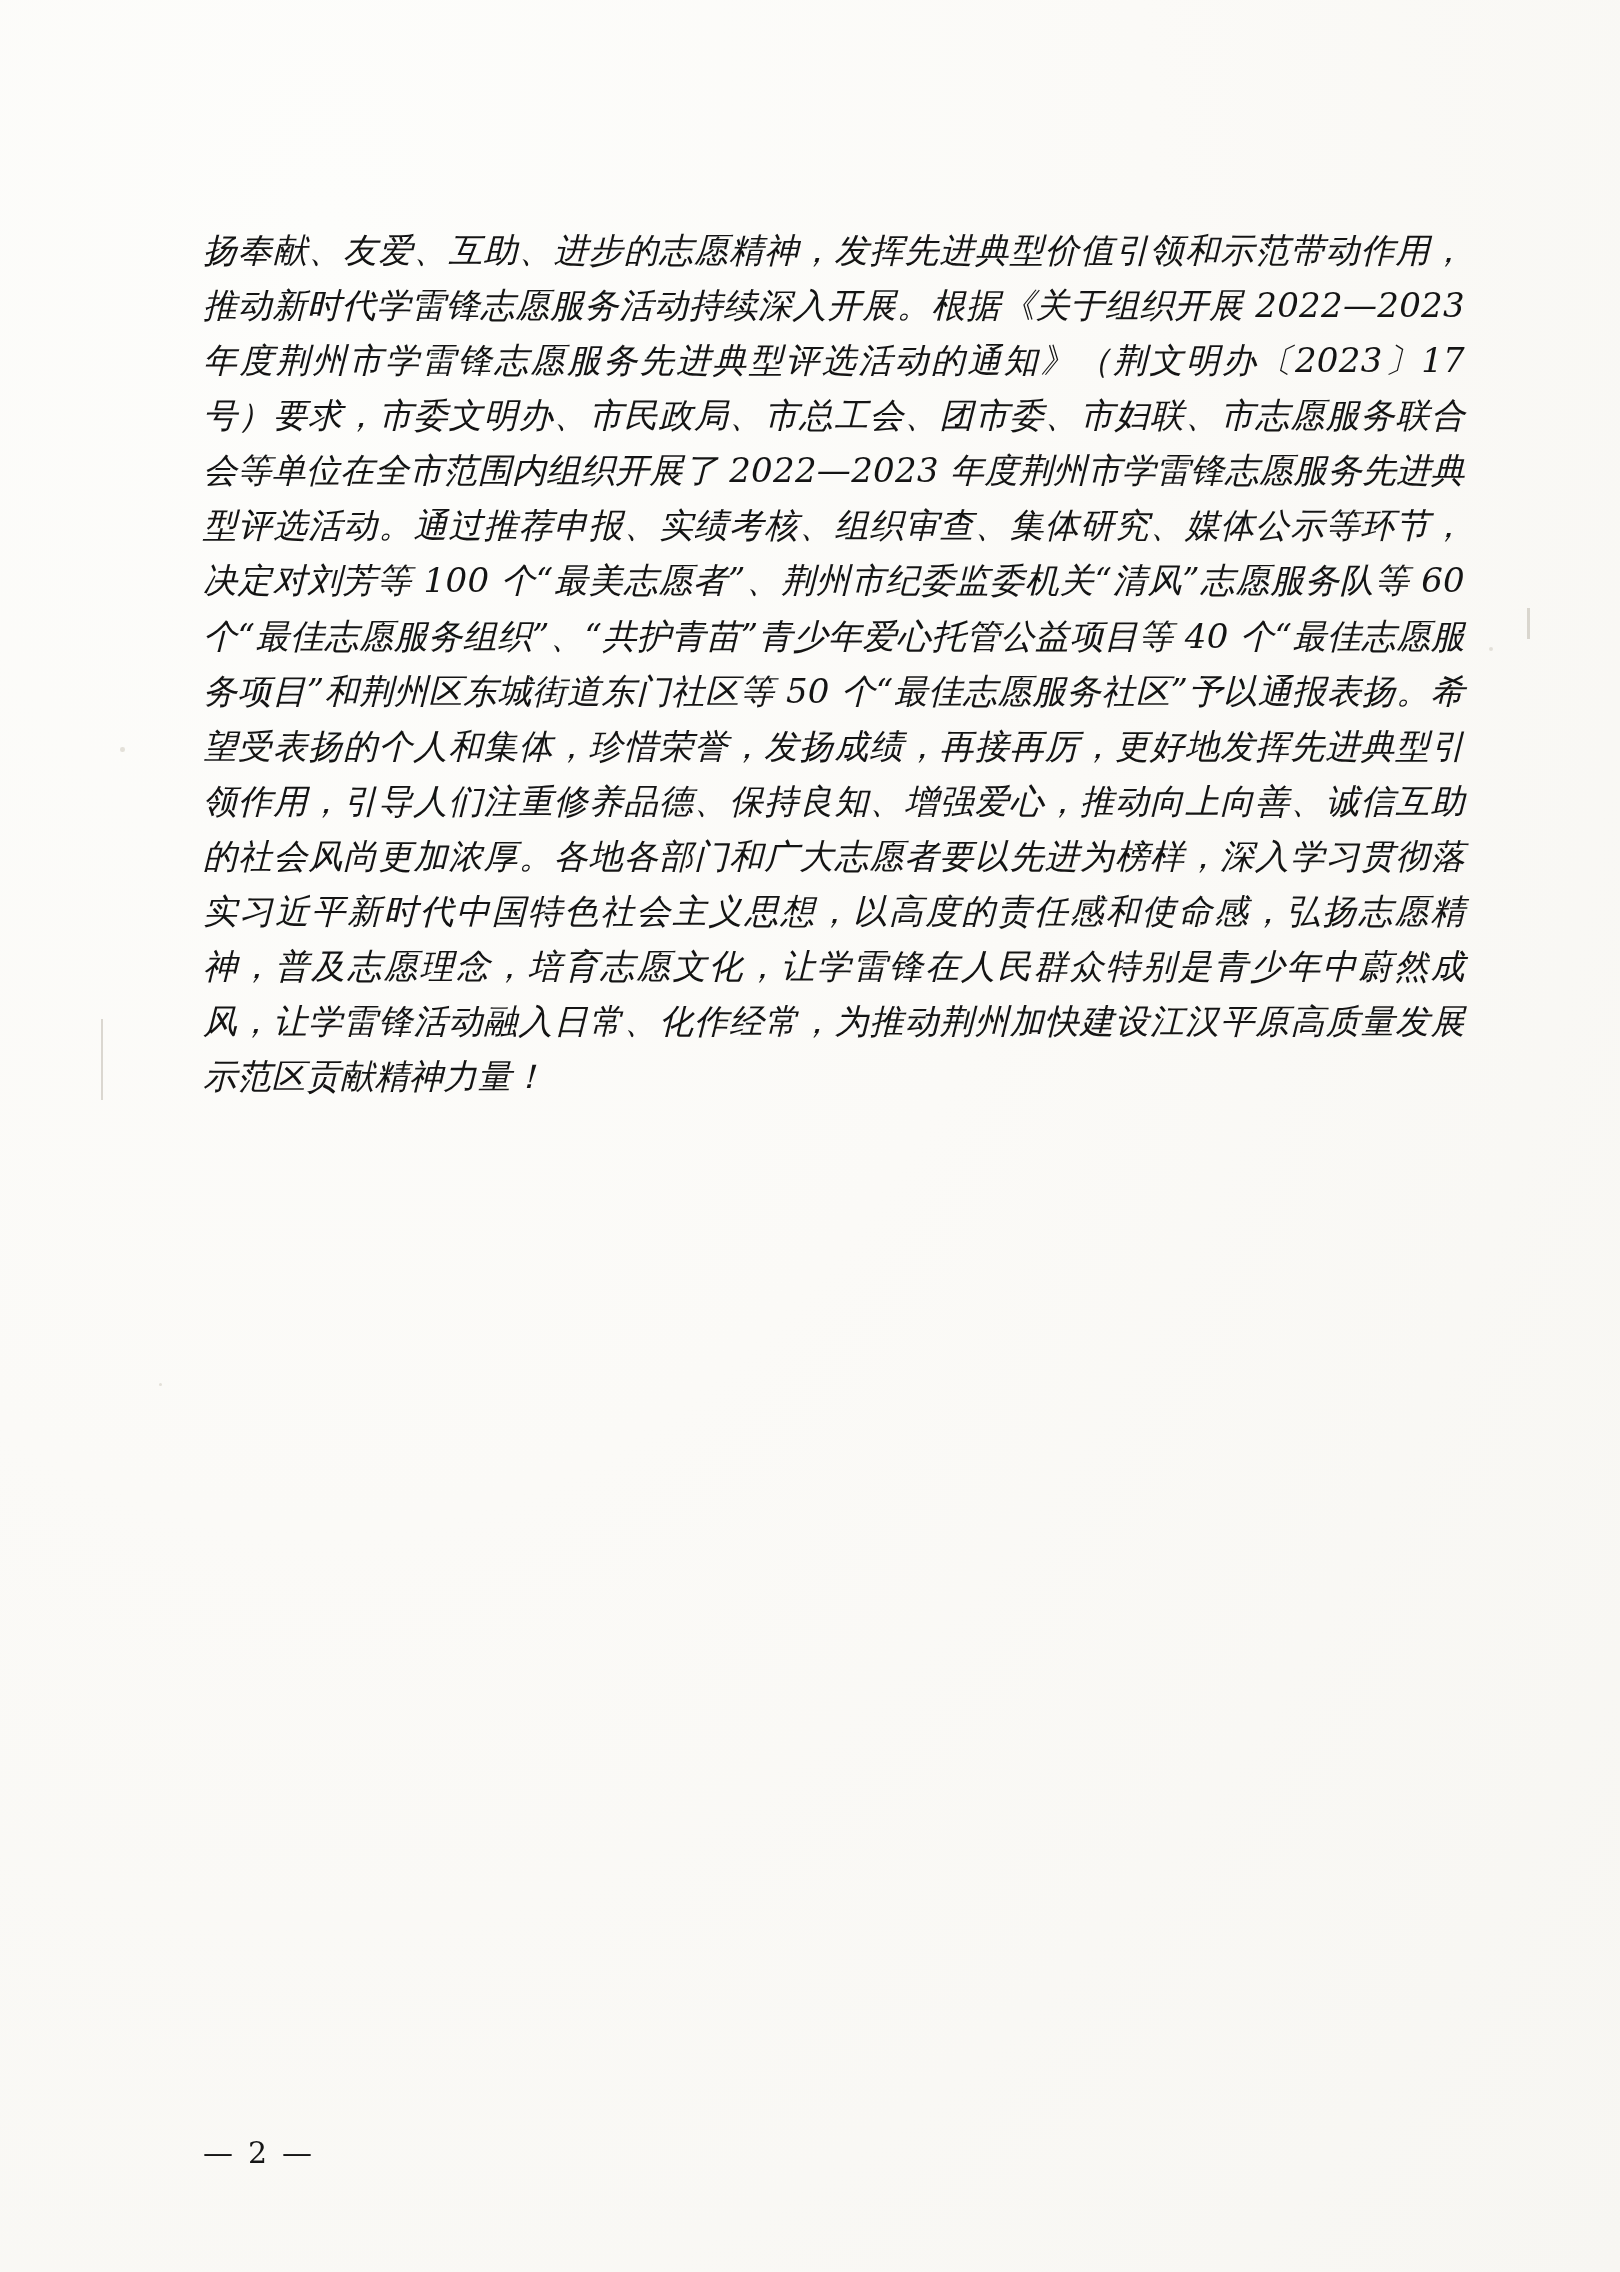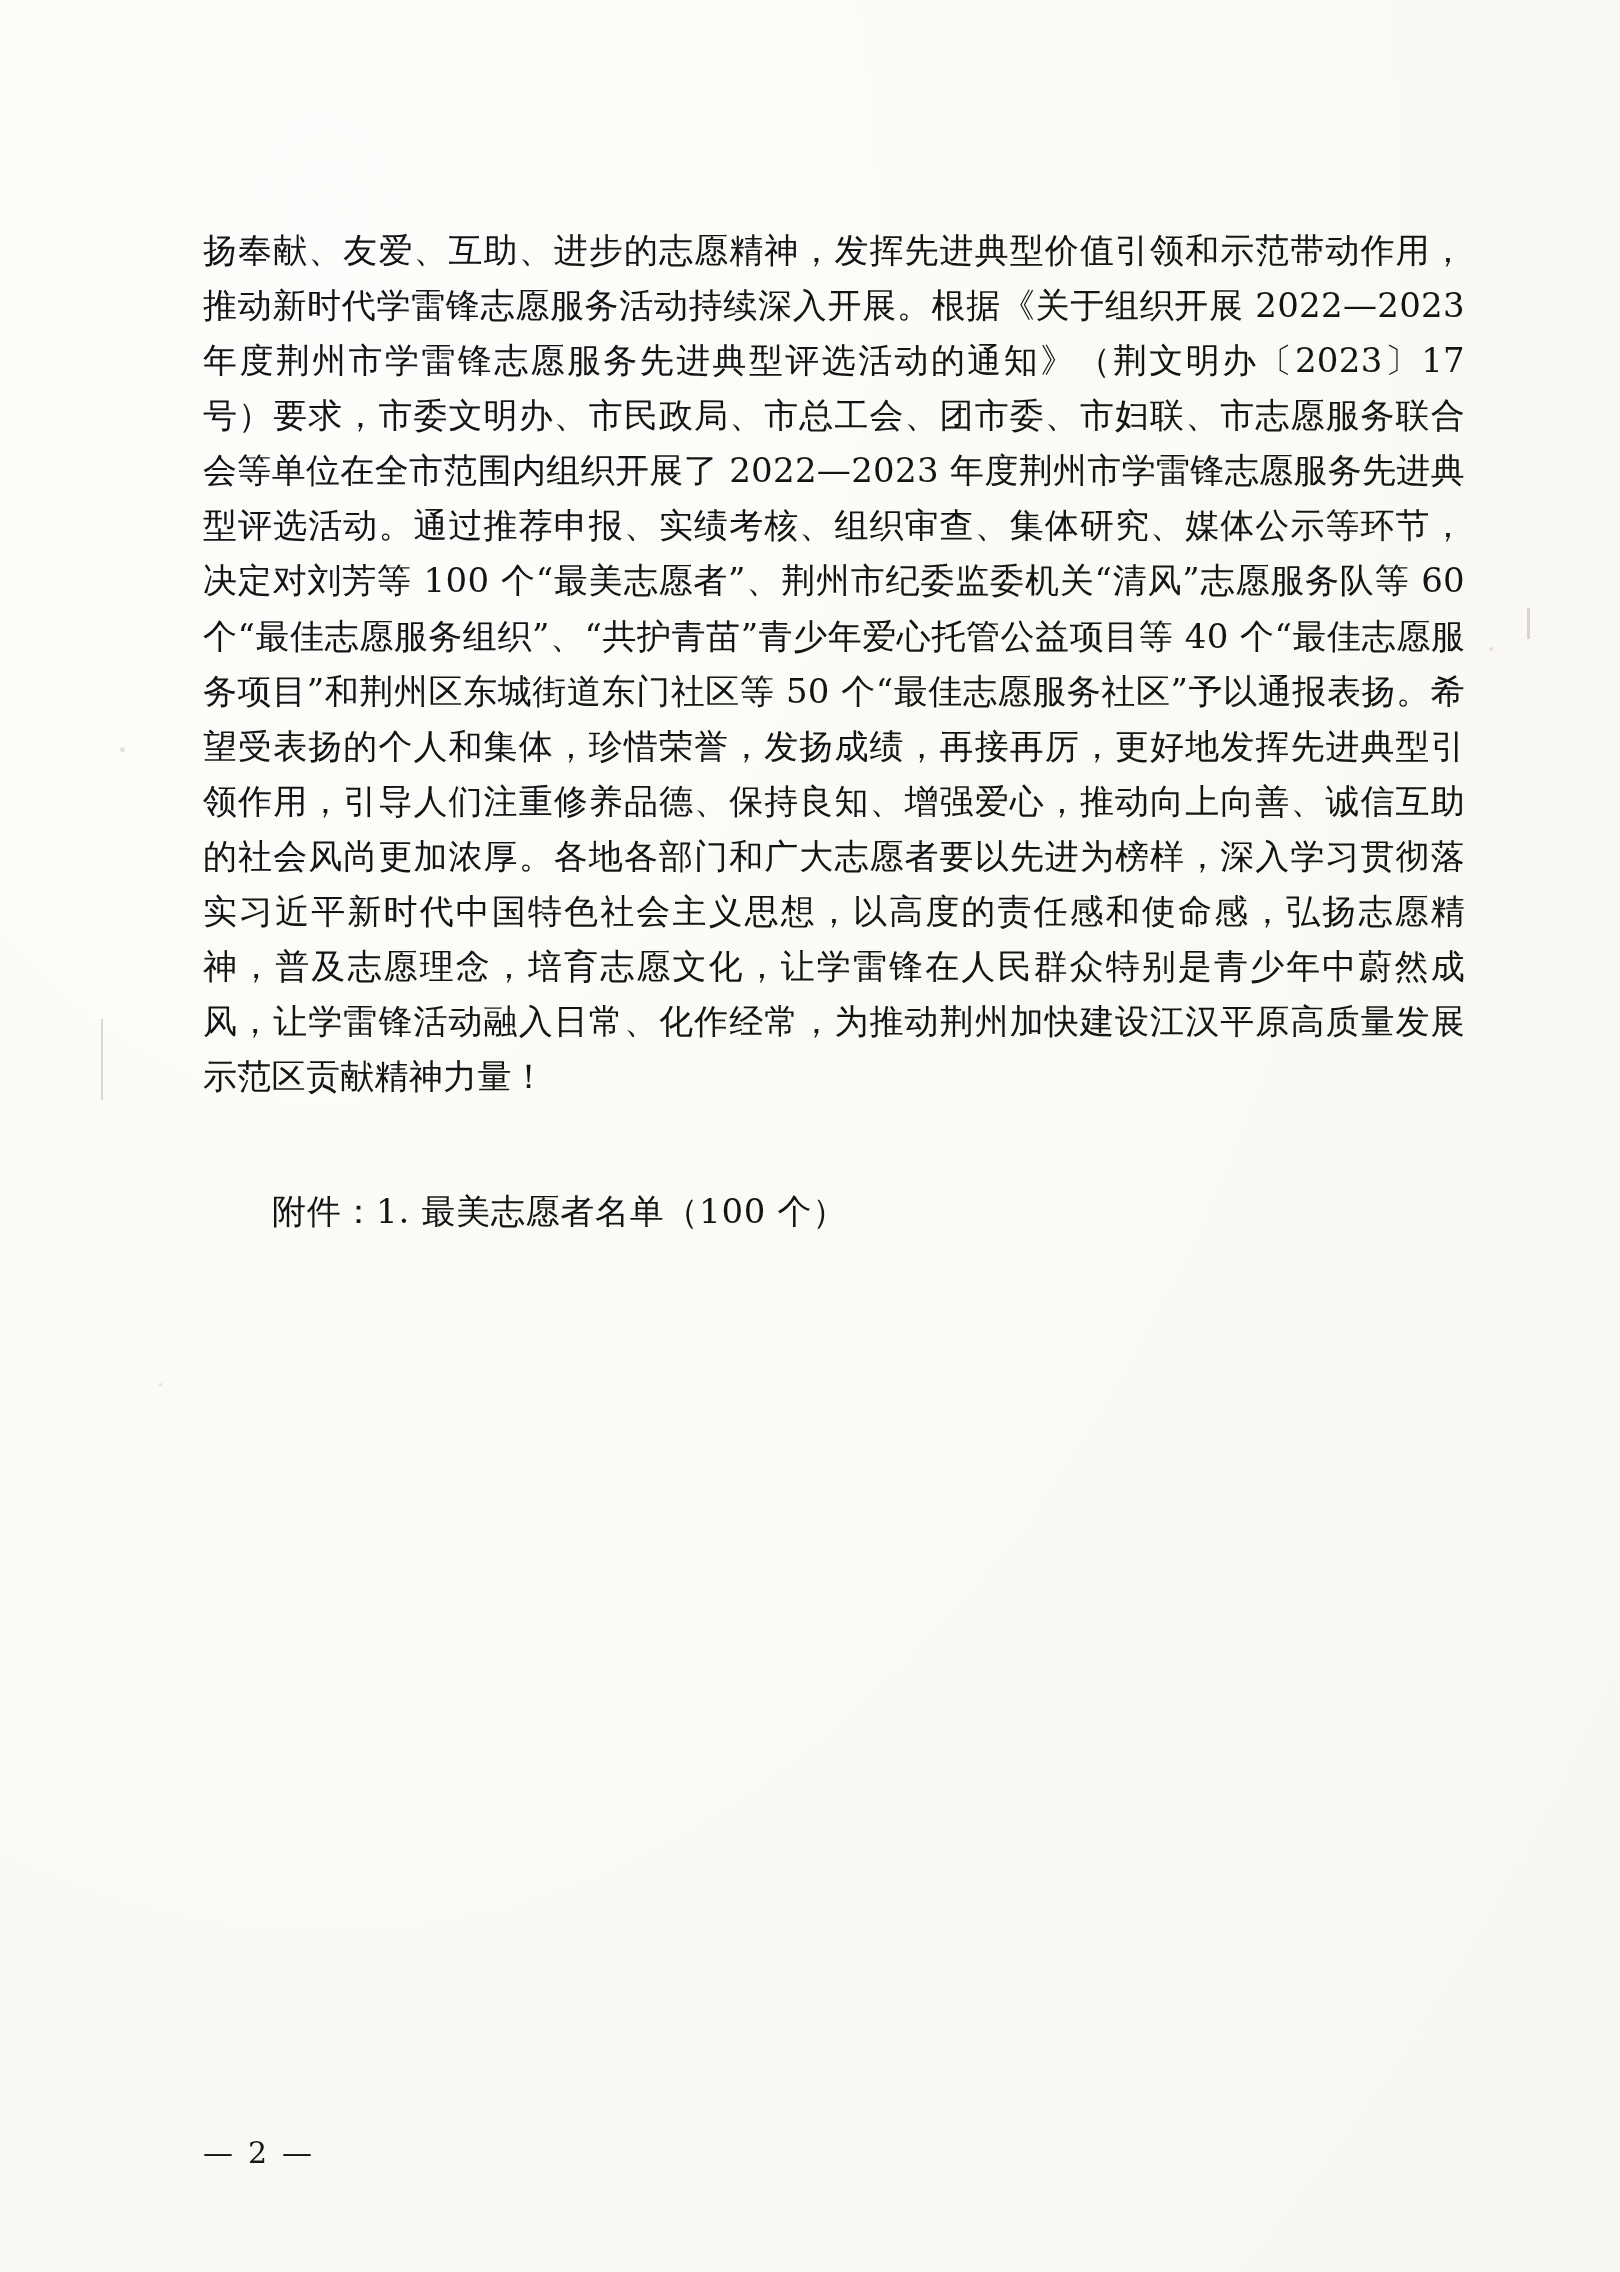--- a/index.html
+++ b/index.html
@@ -20,20 +20,21 @@
     position: absolute;
     inset: 0;
     background:
       radial-gradient(ellipse at 20% 10%, #fdfdfb 0%, #fbfaf7 45%, #f7f6f2 100%);
   }
   .page-inner {
     position: absolute;
     left: 0; top: 0; right: 0; bottom: 0;
     padding: 223px 155px 0 203px;
     box-sizing: border-box;
+    font-style: italic;
   }
   .doc-body {
     font-size: 34px;
     line-height: 1.62;
     letter-spacing: 0.3px;
     text-align: justify;
     text-justify: inter-ideograph;
     color: #141414;
   }
   .para {
@@ -79,21 +80,20 @@
   <div class="speck" style="left:159px; top:1383px; width:3.4px; height:3.4px;"></div>
   <div class="speck" style="left:1489px; top:647px; width:4px; height:4px;"></div>
   <div class="edge-mark" style="left:1527px; top:608px; width:2.7px; height:31px;"></div>
   <div class="edge-mark" style="left:101px; top:1019px; width:2px; height:81px;"></div>
 
   <div class="page-inner">
 
     <div class="doc-body">
       <p class="para">扬奉献、友爱、互助、进步的志愿精神，发挥先进典型价值引领和示范带动作用，推动新时代学雷锋志愿服务活动持续深入开展。根据《关于组织开展 2022—2023 年度荆州市学雷锋志愿服务先进典型评选活动的通知》（荆文明办〔2023〕17 号）要求，市委文明办、市民政局、市总工会、团市委、市妇联、市志愿服务联合会等单位在全市范围内组织开展了 2022—2023 年度荆州市学雷锋志愿服务先进典型评选活动。通过推荐申报、实绩考核、组织审查、集体研究、媒体公示等环节，决定对刘芳等 100 个“最美志愿者”、荆州市纪委监委机关“清风”志愿服务队等 60 个“最佳志愿服务组织”、“共护青苗”青少年爱心托管公益项目等 40 个“最佳志愿服务项目”和荆州区东城街道东门社区等 50 个“最佳志愿服务社区”予以通报表扬。希望受表扬的个人和集体，珍惜荣誉，发扬成绩，再接再厉，更好地发挥先进典型引领作用，引导人们注重修养品德、保持良知、增强爱心，推动向上向善、诚信互助的社会风尚更加浓厚。各地各部门和广大志愿者要以先进为榜样，深入学习贯彻落实习近平新时代中国特色社会主义思想，以高度的责任感和使命感，弘扬志愿精神，普及志愿理念，培育志愿文化，让学雷锋在人民群众特别是青少年中蔚然成风，让学雷锋活动融入日常、化作经常，为推动荆州加快建设江汉平原高质量发展示范区贡献精神力量！</p>
 
-      <div class="attachment-line">附件：1. 最美志愿者名单（100 个）</div>
     </div>
 
   </div>
 
   <div class="page-number">— 2 —</div>
 
 </div>
 
 
 </body></html>

